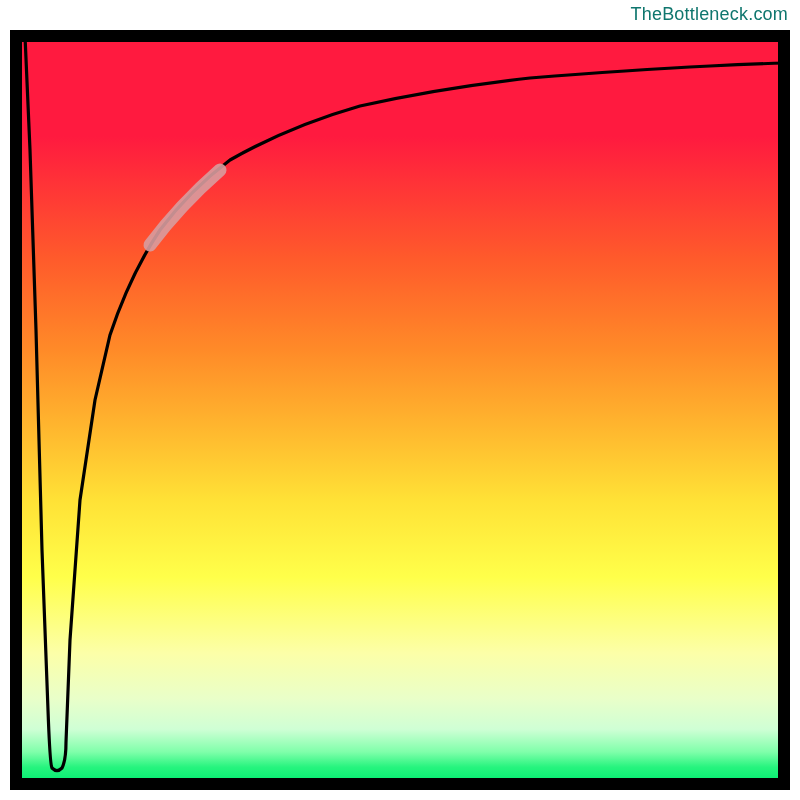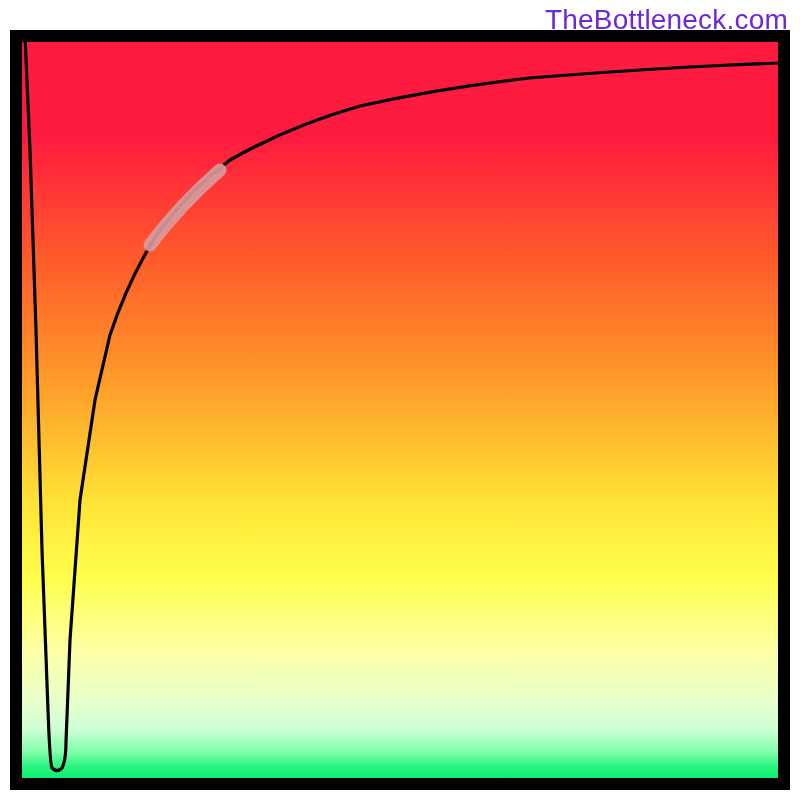--- a/index.html
+++ b/index.html
@@ -3,22 +3,22 @@
 <meta charset="utf-8">
 <style>
   * { margin: 0; padding: 0; box-sizing: border-box; }
   html, body { width: 800px; height: 800px; overflow: hidden; background: #fff; }
   .wrap { width: 800px; height: 800px; position: relative; }
   .watermark {
     position: absolute;
     top: 4px;
     right: 12px;
     font-family: Arial, Helvetica, sans-serif;
-    font-size: 28px;
-    color: #6d28d9;
+    font-size: 18px;
+    color: #0f766e;
     letter-spacing: 0.2px;
     z-index: 4;
   }
   .plot {
     position: absolute;
     left: 10px;
     top: 30px;
     width: 780px;
     height: 760px;
     background: linear-gradient(to bottom,

